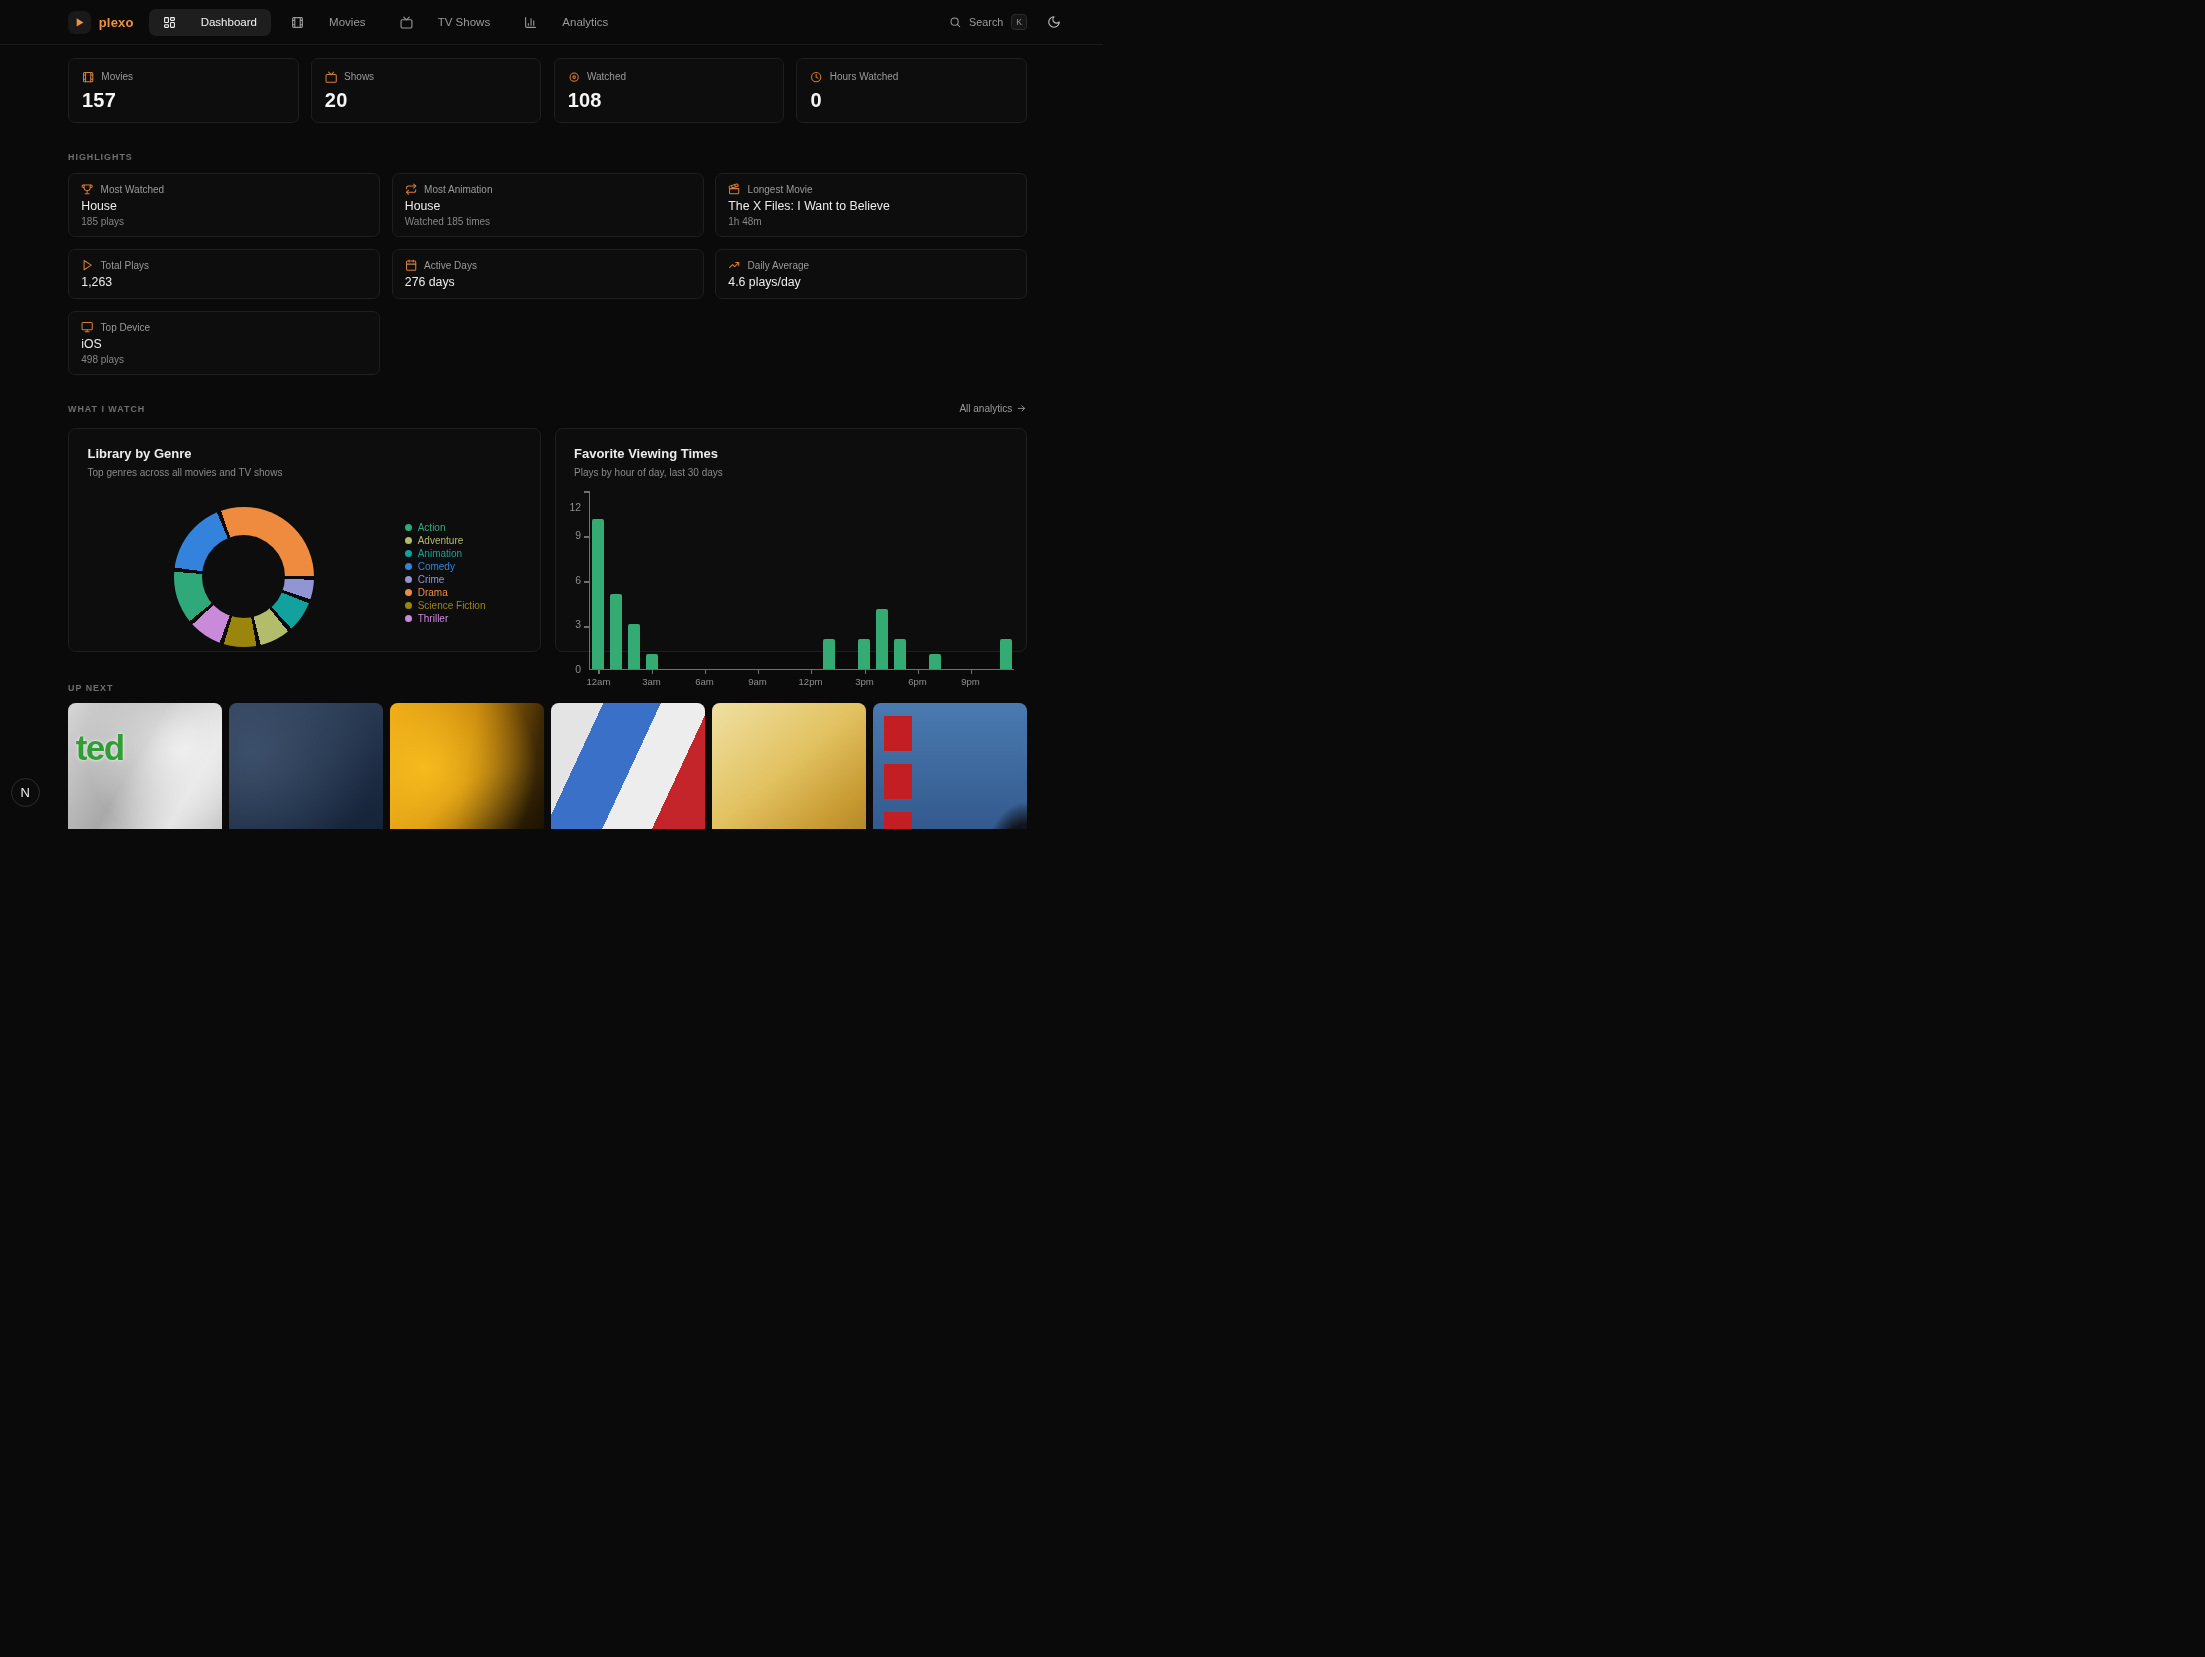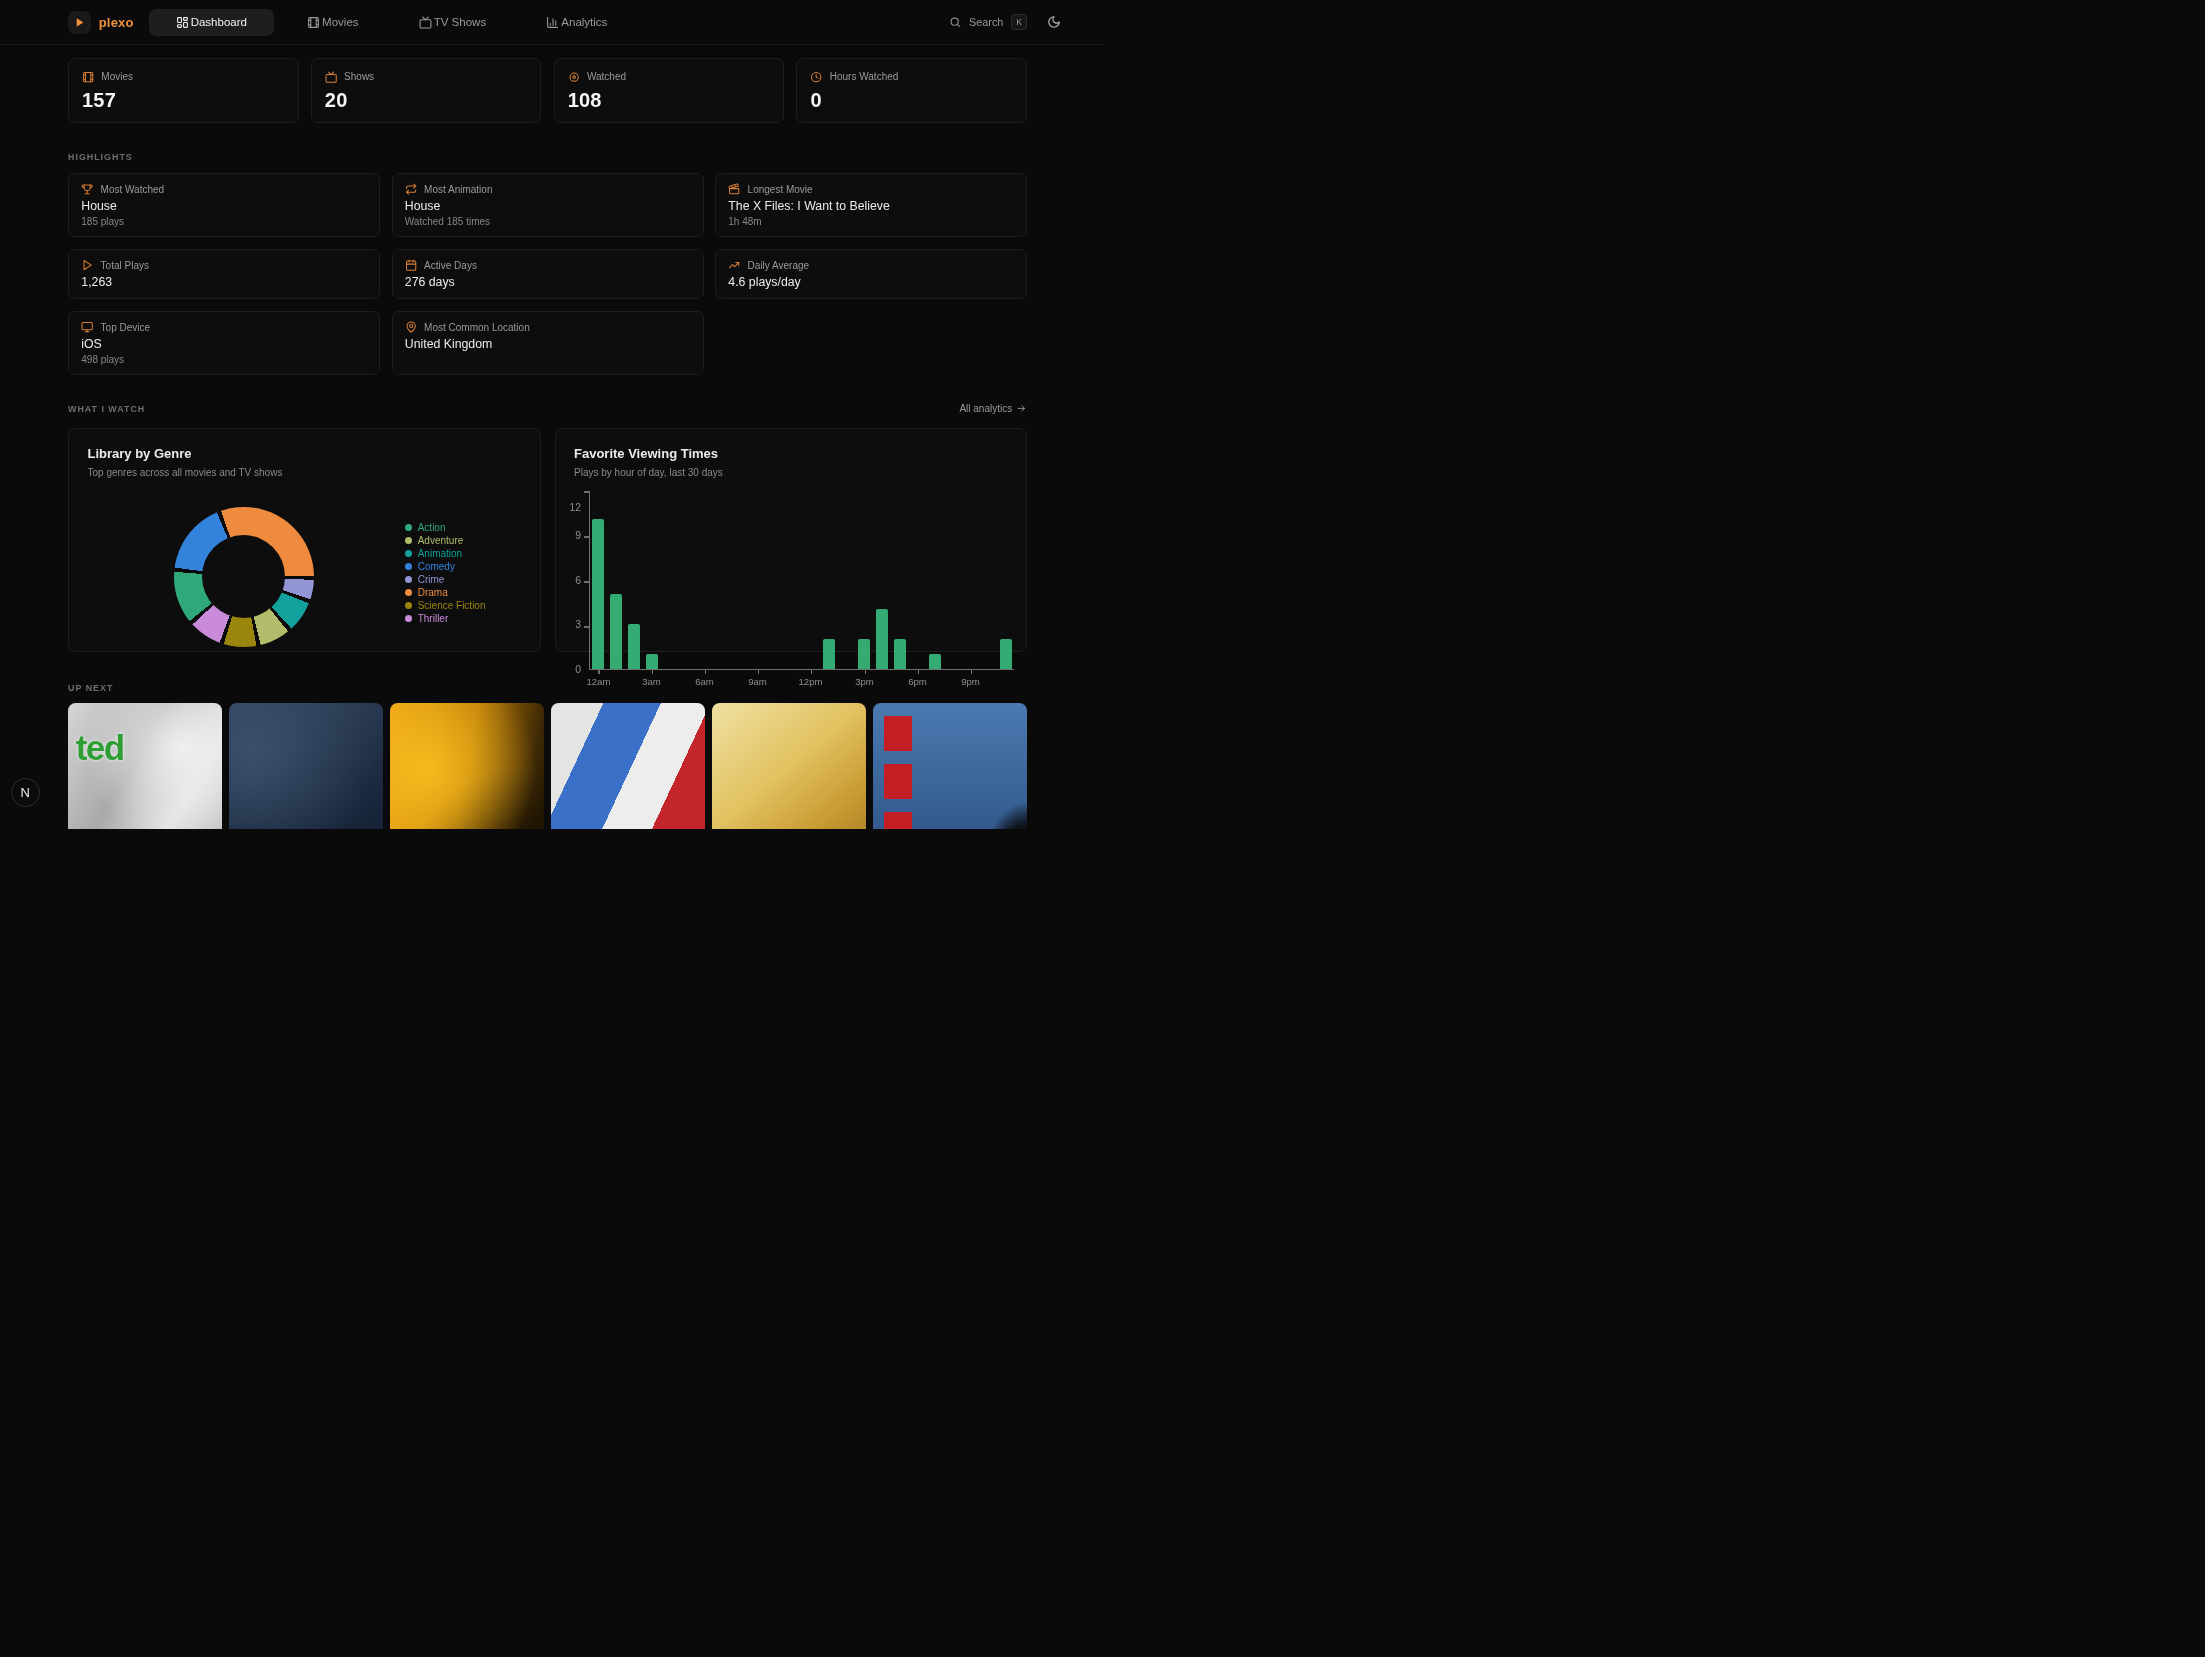--- a/index.html
+++ b/index.html
@@ -12,21 +12,21 @@
   
   .nav {
     height:45px; display:flex; align-items:center; padding:0 42px 0 68px;
     border-bottom:0.8px solid #1b1b1b;
   }
   .logo { display:flex; align-items:center; gap:7.7px; margin-right:15px; cursor:pointer; }
   .logo-box { width:23px; height:23px; border-radius:7px; background:#191919; display:flex; align-items:center; justify-content:center; }
   .logo-name { color:#f0913c; font-weight:700; font-size:13px; letter-spacing:0.2px; }
   .nav-items { display:flex; align-items:center; gap:6.2px; }
   .nav-item {
-    display:flex; align-items:center; gap:2px; padding:7px 27px; border-radius:7px;
+    display:flex; align-items:center; gap:25px; padding:7px 14px; border-radius:7px;
     color:#9a9a9a; font-size:11.5px; cursor:pointer;
   }
   .nav-item.active { background:#1e1e1e; color:#f2f2f2; }
   .nav-item svg { stroke:currentColor; }
   .nav-right { margin-left:auto; display:flex; align-items:center; gap:20px; }
   .search { display:flex; align-items:center; gap:7.7px; color:#9a9a9a; font-size:10.8px; cursor:pointer; }
   .kbd {
     display:inline-flex; align-items:center; justify-content:center;
     min-width:16px; height:16px; border-radius:3.8px; background:#161616;
     border:0.8px solid #2c2c2c; font-size:8.5px; color:#9a9a9a; padding:0 3.1px;
@@ -306,31 +306,20 @@
     <div class="hcard">
       <div class="hhead">
         <svg width="12.3" height="12.3" viewBox="0 0 24 24" fill="none" stroke-width="2" stroke-linecap="round" stroke-linejoin="round">
             <rect x="2" y="3" width="20" height="14" rx="2"></rect>
             <path d="M8 21h8M12 17v4"></path>
           </svg>
         <span>Top Device</span>
       </div>
       <div class="htitle">iOS</div>
       <div class="hsub">498 plays</div>
-    </div>
-    <div class="hcard">
-      <div class="hhead">
-        <svg width="12.3" height="12.3" viewBox="0 0 24 24" fill="none" stroke-width="2" stroke-linecap="round" stroke-linejoin="round">
-            <path d="M20 10c0 6-8 12-8 12s-8-6-8-12a8 8 0 0 1 16 0Z"></path>
-            <circle cx="12" cy="10" r="3"></circle>
-          </svg>
-        <span>Most Common Location</span>
-      </div>
-      <div class="htitle">United Kingdom</div>
-
     </div>
   </div>
 
   <div class="wiw-row">
     <span class="section-label">WHAT I WATCH</span>
     <span class="all-analytics">
       <span>All analytics</span>
       <svg width="10.8" height="10.8" viewBox="0 0 24 24" fill="none" stroke="#9a9a9a" stroke-width="2" stroke-linecap="round" stroke-linejoin="round">
           <path d="M5 12h14"></path>
           <path d="m13 6 6 6-6 6"></path>

